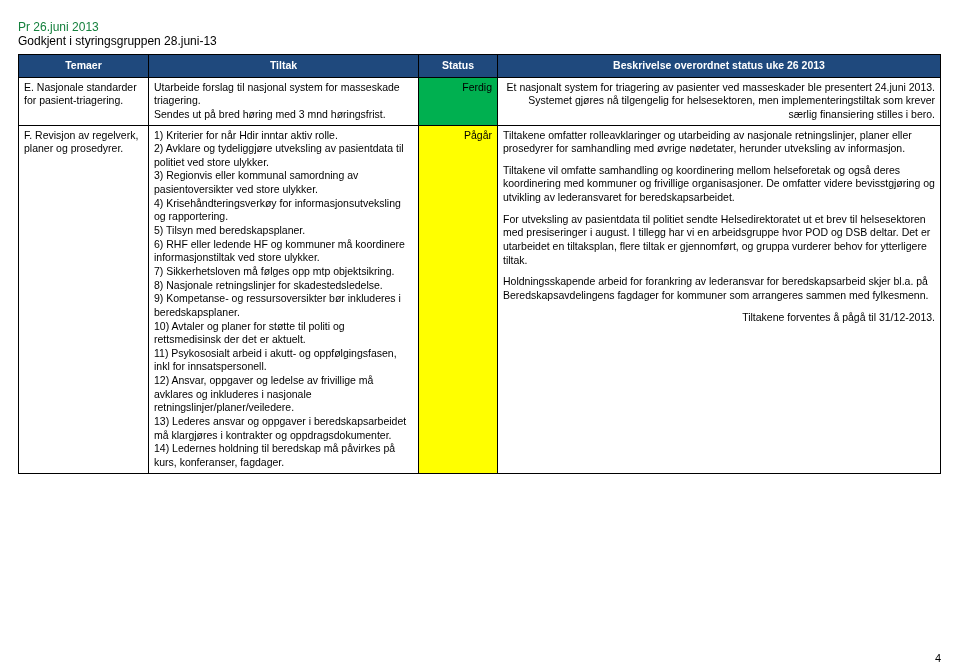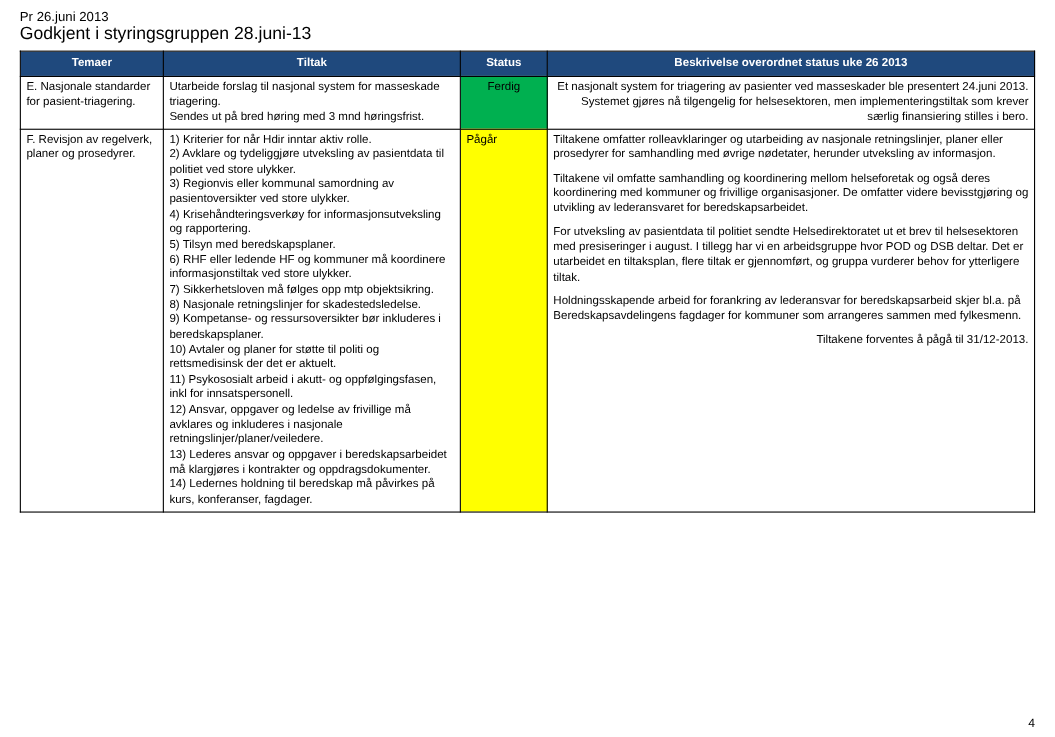--- a/index.html
+++ b/index.html
@@ -6,22 +6,22 @@
   body {
     font-family: Arial, Helvetica, sans-serif;
     font-size: 11px;
     background: #fff;
     color: #000;
     width: 959px;
     height: 670px;
     padding: 8px 18px;
     position: relative;
   }
-  .header-line1 { color: #000000; font-size: 12px; }
-  .header-line2 { color: #000; font-size: 16px; margin-bottom: 6px; }
+  .header-line1 { color: #15803d; font-size: 12px; margin-top: 12px; }
+  .header-line2 { color: #000; font-size: 12px; margin-bottom: 6px; }
   table {
     border-collapse: collapse;
     width: 100%;
     table-layout: fixed;
   }
   th, td {
     border: 1px solid #000;
     vertical-align: top;
     padding: 3px 5px;
     font-size: 10.5px;
@@ -32,22 +32,22 @@
     color: #fff;
     font-weight: bold;
     text-align: center;
     padding: 4px 5px;
   }
   th.col-temaer { width: 130px; margin-left: 23px; }
   th.col-tiltak { width: 270px; }
   th.col-status { width: 79px; }
   th.col-beskriv { width: auto; }
   .tema-bold { font-weight: normal; }
-  .status-green { background: #00b050; text-align: center; vertical-align: top; }
-  .status-yellow { background: #ffff00; text-align: left; vertical-align: top; }
+  .status-green { background: #00b050; text-align: right; vertical-align: top; }
+  .status-yellow { background: #ffff00; text-align: right; vertical-align: top; }
   .page-num {
     position: absolute;
     bottom: 6px;
     right: 18px;
     font-size: 11px;
   }
   p { margin-bottom: 8px; }
   p:last-child { margin-bottom: 0; text-align: right; }
 </style>
 </head>

